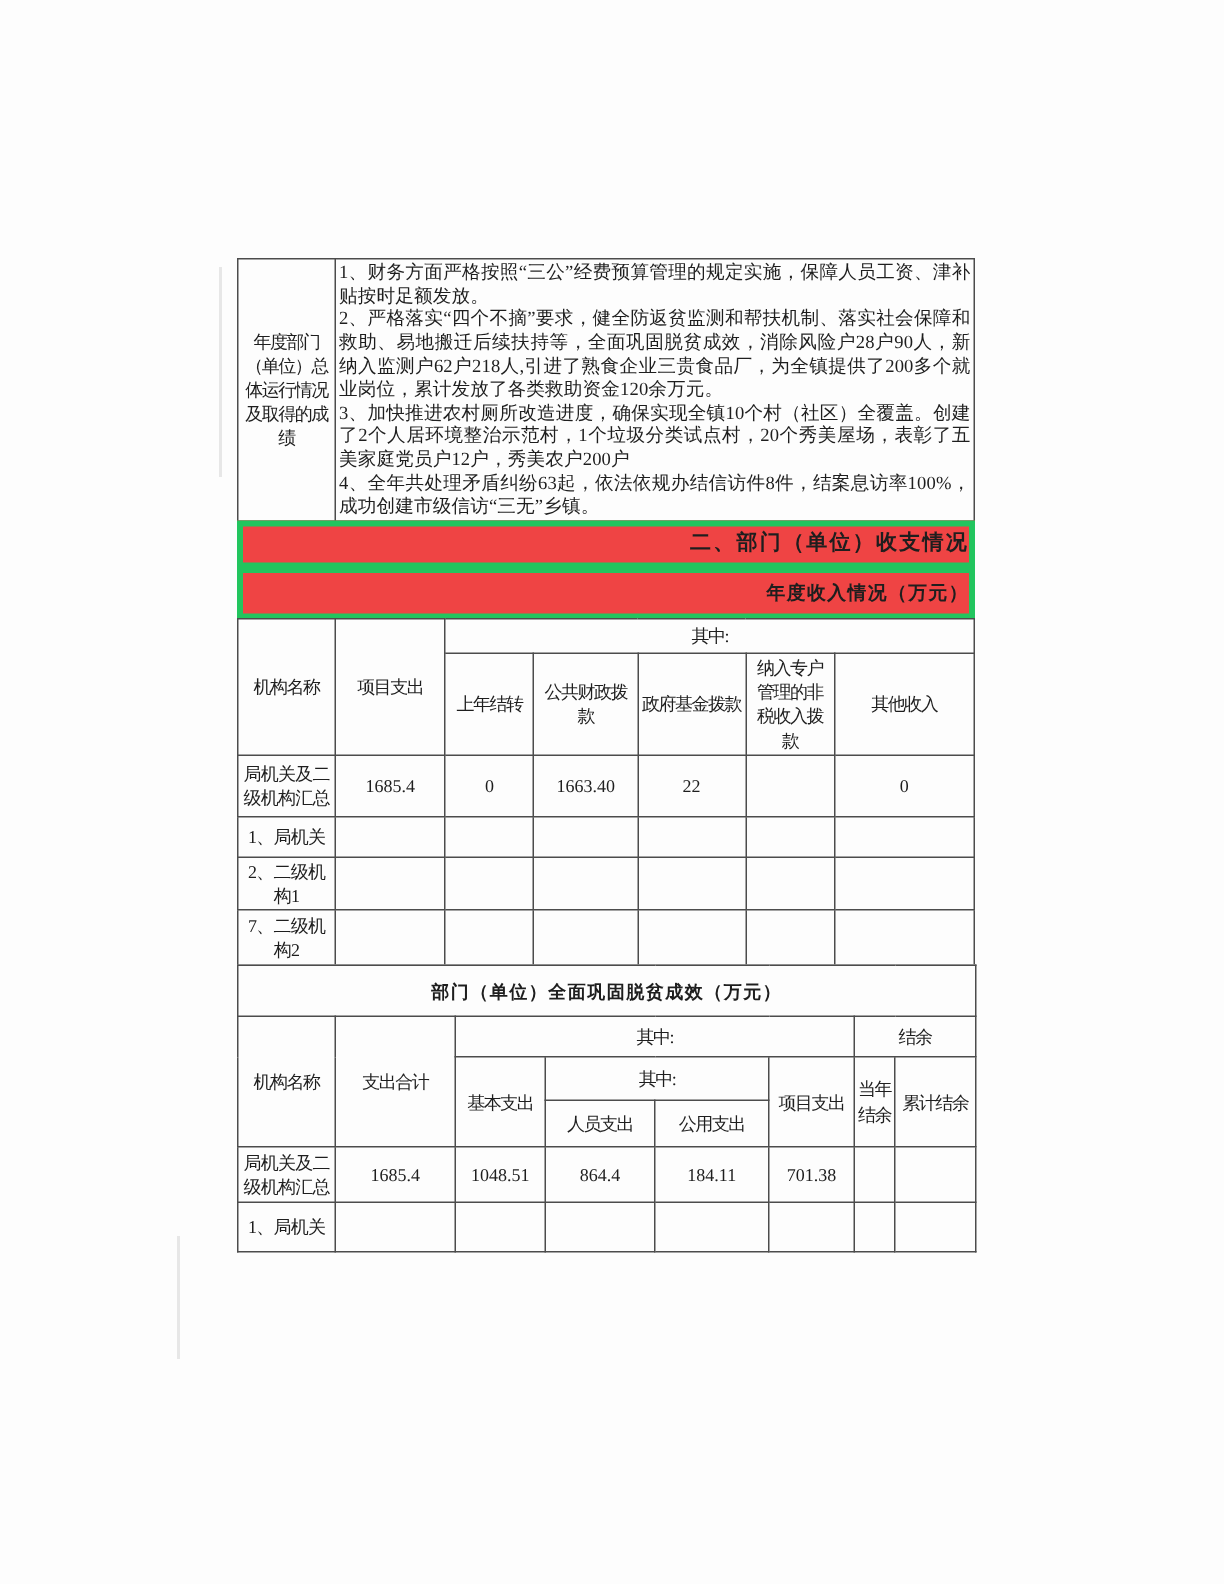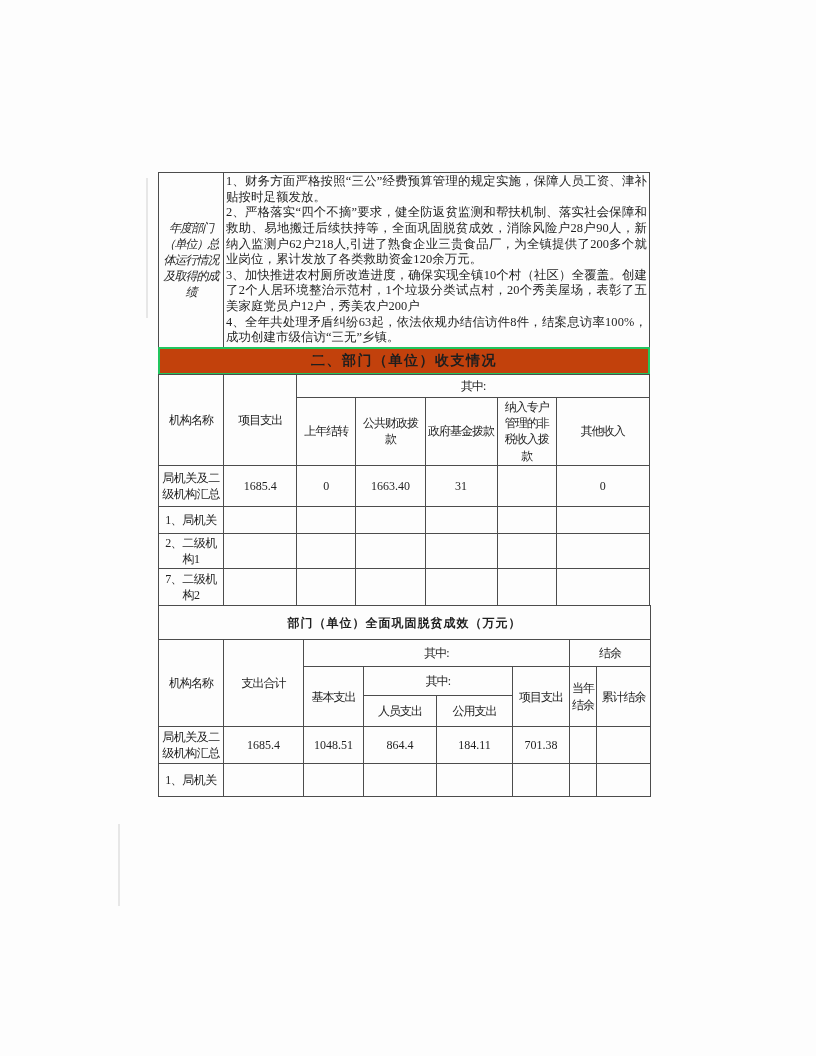--- a/index.html
+++ b/index.html
@@ -12,31 +12,30 @@
   table.t{border-collapse:collapse;table-layout:fixed;width:492px;background:#fdfdfd;}
   table.t td{
     border:1px solid #4c4c4c;font-size:12px;padding:1px 2px;
     vertical-align:middle;text-align:center;overflow:hidden;line-height:1.35;
   }
   
   .t1 td{height:172px;}
   .label-cell{
     font-size:12px;letter-spacing:-1px;line-height:21px;padding:0 1px;
     text-align:center;
-    font-style:italic;
   }
   .content-cell{text-align:left;padding:2px 5px 2px 4px;vertical-align:top;}
   .content-cell p{
     margin:0;font-size:12.4px;line-height:15.6px;text-align:justify;
     letter-spacing:0.1px;
   }
   
   .rowbar{
-    margin-top:-1px;border:2px solid #22c55e;text-align:center;
-    background:#c2410c;font-weight:bold;
+    margin-top:-1px;border:4px solid #22c55e;text-align:right;
+    background:#ef4444;font-weight:bold;
   }
   .title-row{height:24px;line-height:24px;font-size:14px;letter-spacing:1.5px;}
   .subtitle-row{height:27px;line-height:27px;font-size:12.5px;letter-spacing:1px;}
   .t2,.t3{margin-top:-1px;}
   
   td.hd{font-size:11.5px;letter-spacing:-1px;line-height:17px;padding:1px;}
   td.hd-narrow{padding:0;letter-spacing:-1px;line-height:16px;}
   td.tbl-subtitle{font-weight:bold;font-size:12.5px;letter-spacing:1px;height:31px;}
   
   td.name{
@@ -77,20 +76,21 @@
           <p>1、财务方面严格按照“三公”经费预算管理的规定实施，保障人员工资、津补贴按时足额发放。</p>
           <p>2、严格落实“四个不摘”要求，健全防返贫监测和帮扶机制、落实社会保障和救助、易地搬迁后续扶持等，全面巩固脱贫成效，消除风险户28户90人，新纳入监测户62户218人,引进了熟食企业三贵食品厂，为全镇提供了200多个就业岗位，累计发放了各类救助资金120余万元。</p>
           <p>3、加快推进农村厕所改造进度，确保实现全镇10个村（社区）全覆盖。创建了2个人居环境整治示范村，1个垃圾分类试点村，20个秀美屋场，表彰了五美家庭党员户12户，秀美农户200户</p>
           <p>4、全年共处理矛盾纠纷63起，依法依规办结信访件8件，结案息访率100%，成功创建市级信访“三无”乡镇。</p>
         </td>
       </tr>
     </tbody>
       </table>
 
     <div class="rowbar title-row">二、部门（单位）收支情况</div>
+    <div class="rowbar subtitle-row">年度收入情况（万元）</div>
 
     <table class="t t2">
       <colgroup>
         <col style="width:65px">
           <col style="width:73px">
           <col style="width:59px">
         <col style="width:69px">
           <col style="width:72px">
           <col style="width:59px">
         <col style="width:93px">
@@ -106,21 +106,21 @@
         <td class="hd">公共财政拨款</td>
         <td class="hd">政府基金拨款</td>
         <td class="hd">纳入专户管理的非税收入拨款</td>
         <td class="hd">其他收入</td>
       </tr>
       <tr class="d0">
         <td class="name">局机关及二级机构汇总</td>
         <td class="num">1685.4</td>
         <td class="num">0</td>
         <td class="num">1663.40</td>
-        <td class="num">31</td>
+        <td class="num">22</td>
         <td class="num"></td>
         <td class="num">0</td>
       </tr>
       <tr class="d1">
         <td class="name">1、局机关</td>
         <td class="num"></td>
         <td class="num"></td>
         <td class="num"></td>
         <td class="num"></td>
         <td class="num"></td>

